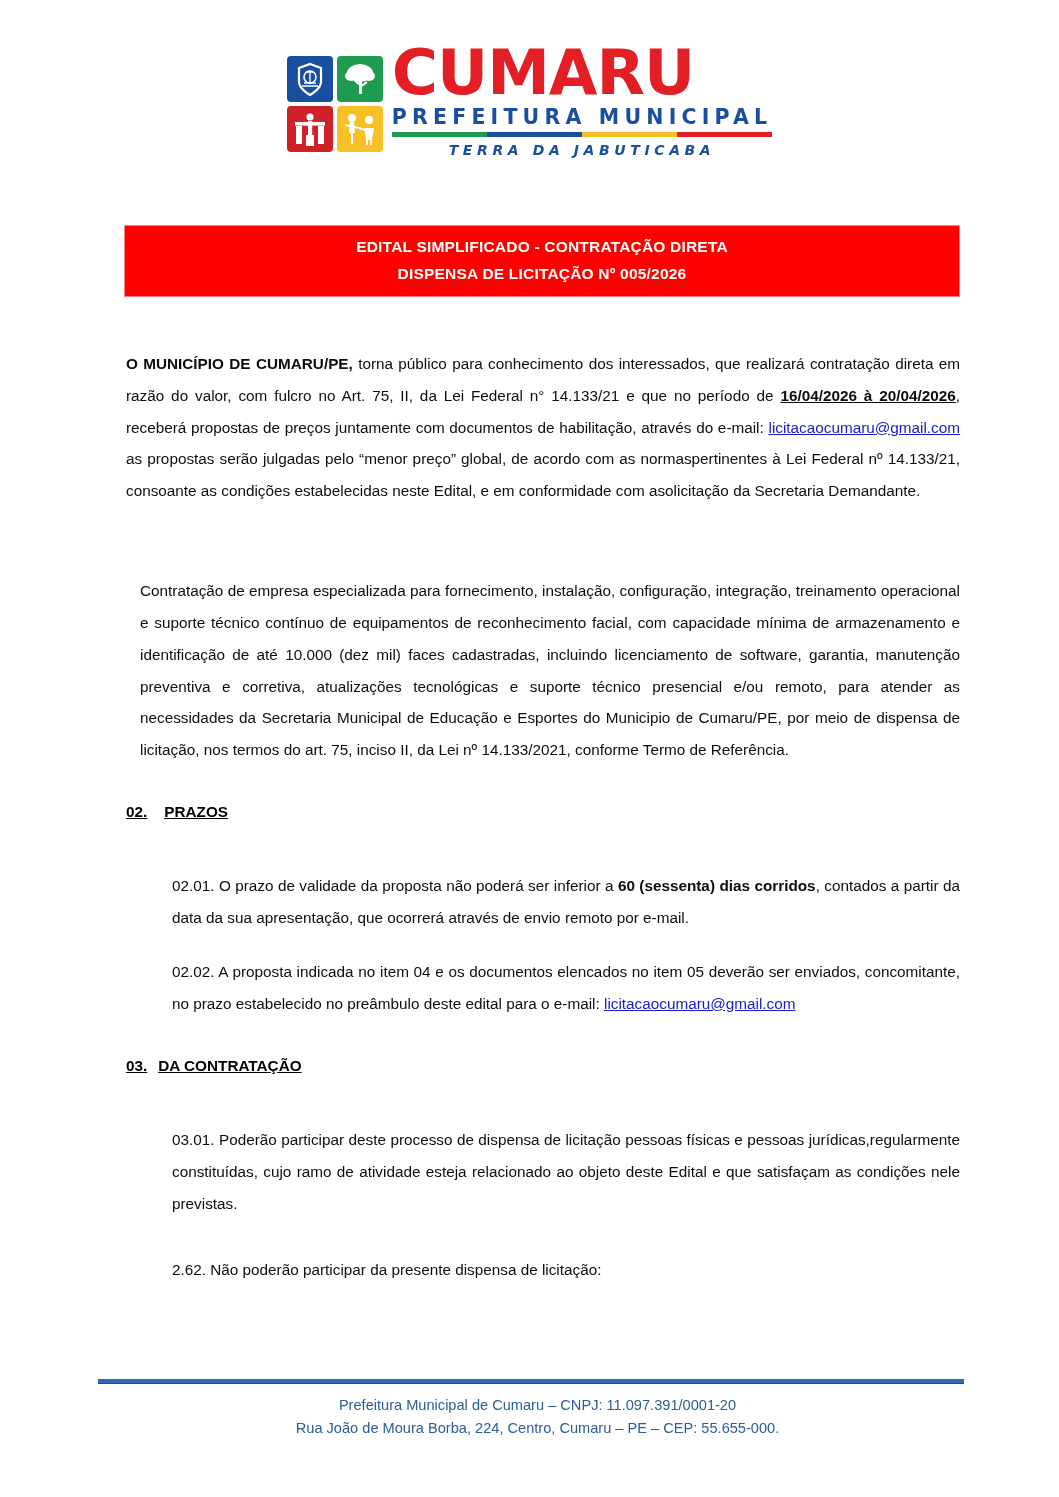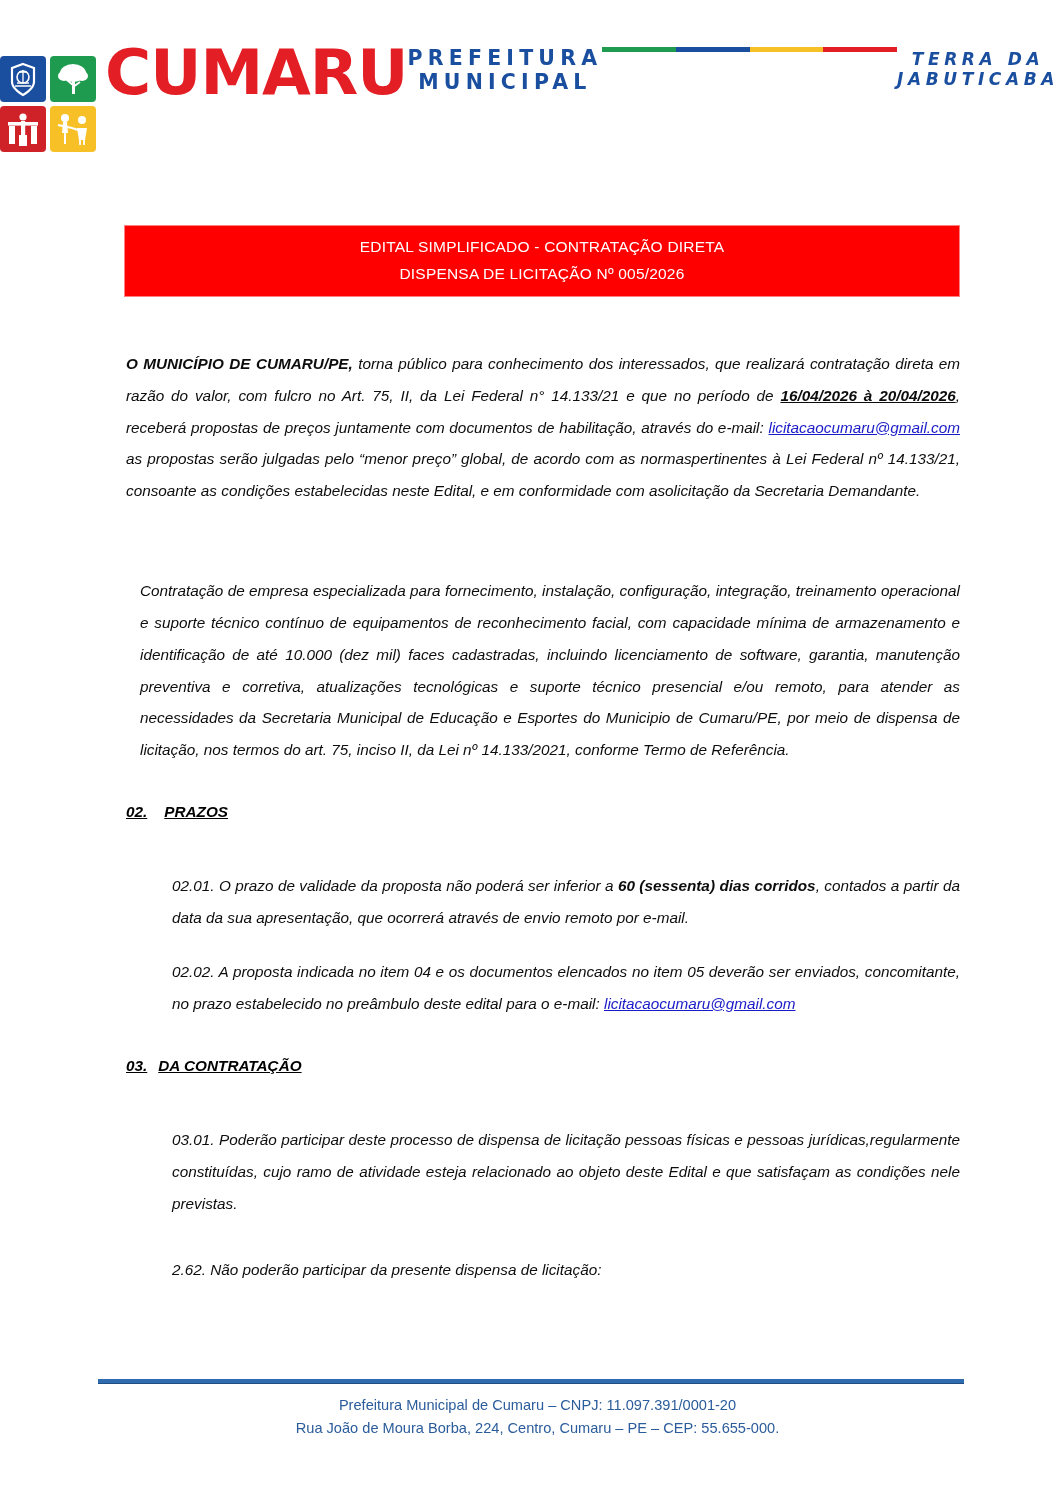--- a/index.html
+++ b/index.html
@@ -35,21 +35,21 @@
     margin-right: 9px;
     margin-top: 12px;
   }
   .sq { border-radius: 4px; position: relative; overflow: hidden; }
   .sq svg { position: absolute; left: 0; top: 0; width: 100%; height: 100%; }
   .sq-blue   { background: #1A4E9E; }
   .sq-green  { background: #1E9B4E; }
   .sq-red    { background: #CF2128; }
   .sq-yellow { background: #F7C026; }
 
-  .logo-word { display: flex; flex-direction: row; }
+  .logo-word { display: flex; flex-direction: column; }
   .logo-cumaru {
     font-family: "DejaVu Sans", sans-serif;
     font-weight: 700;
     font-size: 63px;
     line-height: 0.93;
     letter-spacing: -1px;
     color: #E31E24;
   }
   .logo-pref {
     font-family: "DejaVu Sans", sans-serif;
@@ -63,53 +63,52 @@
   .logo-strip { display: flex; height: 5px; width: 100%; margin-top: 3px; }
   .logo-strip i { flex: 1 1 25%; display: block; }
   .strip-g { background: #1E9B4E; }
   .strip-b { background: #1A4E9E; }
   .strip-y { background: #F7C026; }
   .strip-r { background: #E31E24; }
   .logo-terra {
     font-family: "DejaVu Sans", sans-serif;
     font-style: italic;
     font-weight: 700;
-    font-size: 17px;
+    font-size: 14px;
     letter-spacing: 4.6px;
     color: #1A4E9E;
     text-align: center;
     margin-top: 5px;
   }
 
   
   .title-banner {
     position: absolute;
     left: 124px;
     top: 225px;
     width: 836px;
     background: #FF0000;
     border: 1px solid #FF8080;
     padding: 8px 10px 9px 10px;
     text-align: center;
   }
   .title-banner .line {
     color: #ffffff;
-    font-weight: 400;
+    font-weight: 700;
     font-size: 15.5px;
     letter-spacing: 0.2px;
     line-height: 1.72;
   }
 
   
   .content {
     position: absolute;
     left: 126px;
     top: 348px;
     width: 834px;
-    font-style: italic;
   }
   p.para {
     margin: 0;
     text-align: justify;
     font-size: 15.3px;
     line-height: 2.08;
     color: #0d0d0d;
   }
   p.para.indent-obj { padding-left: 14px; }
   p.para.indent-sub { padding-left: 46px; }

